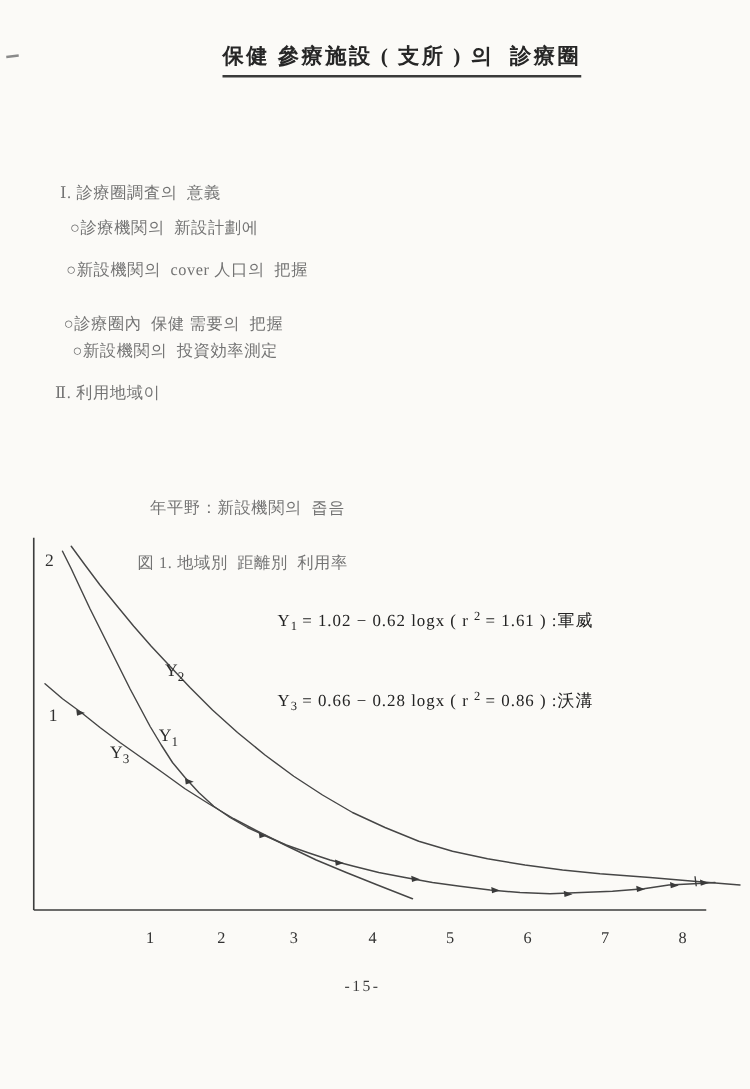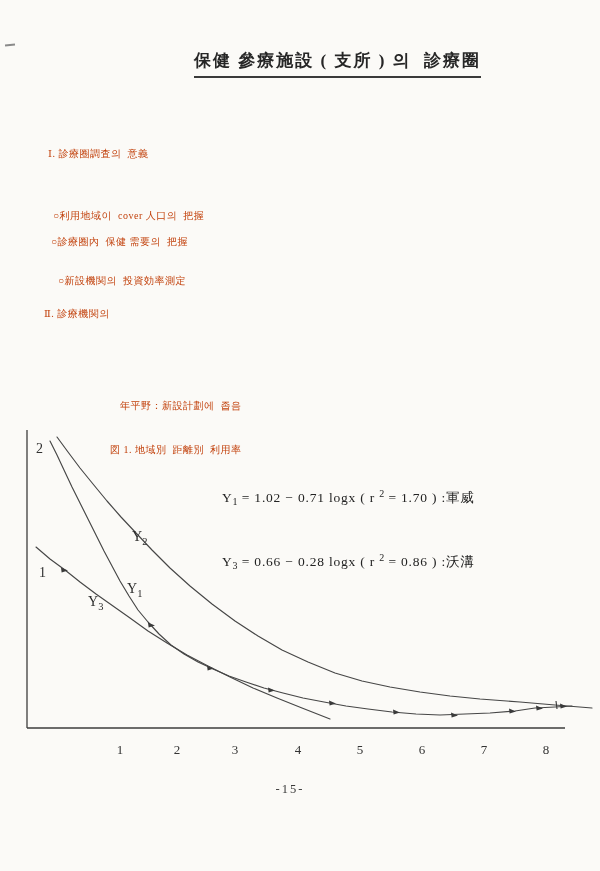--- a/index.html
+++ b/index.html
@@ -5,29 +5,29 @@
   html,body{margin:0;padding:0;background:#e8e6e2;}
   #page{
     position:relative;width:600px;height:871px;margin:0 auto;
     background:#fbfaf7;
     overflow:hidden;
     font-family:"Liberation Serif","DejaVu Serif",serif;
     color:#2b2b2b;
   }
   .line{
     position:absolute;
-    font-size:10px;
+    font-size:13px;
     line-height:16px;
     white-space:pre;
-    color:#c2410c;
+    color:#737373;
     letter-spacing:0.5px;
   }
   .title{
     position:absolute;left:178px;top:33px;
-    margin:16px;
+    margin:0;
     font-size:17px;font-weight:600;
     letter-spacing:2px;white-space:pre;
     color:#262626;
     padding-bottom:4px;
     border-bottom:2.4px solid #3a3a3a;
   }
   .eq{
     font-size:13.5px;
     letter-spacing:0.8px;
     color:#232323;
@@ -48,31 +48,32 @@
 <body>
 
 <div id="page">
 
   <div class="artifact-dash"></div>
 
   <h1 class="title">保健 參療施設 ( 支所 ) 의  診療圈</h1>
 
   <div class="line" style="left:48px;top:146px">Ⅰ. 診療圈調査의  意義</div>
 
-  <div class="line" style="left:53px;top:208px">○利用地域이  cover 人口의  把握</div>
-  <div class="line" style="left:51px;top:234px">○診療圈內  保健 需要의  把握</div>
+  <div class="line" style="left:56px;top:174px">○診療機関의  新設計劃에</div>
+  <div class="line" style="left:53px;top:208px">○新設機関의  cover 人口의  把握</div>
+  <div class="line" style="left:51px;top:251px">○診療圈內  保健 需要의  把握</div>
   <div class="line" style="left:58px;top:273px">○新設機関의  投資効率測定</div>
 
-  <div class="line" style="left:44px;top:306px">Ⅱ. 診療機関의</div>
+  <div class="line" style="left:44px;top:306px">Ⅱ. 利用地域이</div>
 
-  <div class="line" style="left:120px;top:398px">年平野：新設計劃에  좁음</div>
+  <div class="line" style="left:120px;top:398px">年平野：新設機関의  좁음</div>
 
   <div class="line" style="left:110px;top:442px">図 1. 地域別  距離別  利用率</div>
 
-  <div class="line eq" style="left:222px;top:486px"><span>Y</span><sub>1</sub><span> = 1.02 − 0.71 logx ( r </span><sup>2</sup><span> = 1.70 ) :軍威</span></div>
+  <div class="line eq" style="left:222px;top:486px"><span>Y</span><sub>1</sub><span> = 1.02 − 0.62 logx ( r </span><sup>2</sup><span> = 1.61 ) :軍威</span></div>
 
 
   <div class="line eq" style="left:222px;top:550px"><span>Y</span><sub>3</sub><span> = 0.66 − 0.28 logx ( r </span><sup>2</sup><span> = 0.86 ) :沃溝</span></div>
 
   <svg id="chart-svg" viewBox="0 430 600 341" aria-hidden="true">
       <line x1="27" y1="430" x2="27" y2="728" stroke="#3d3d3d" stroke-width="1.3"></line>
       <line x1="27" y1="728" x2="565" y2="728" stroke="#3d3d3d" stroke-width="1.3"></line>
       <text x="120" y="754" text-anchor="middle" font-family="Liberation Serif, DejaVu Serif, serif" font-size="13" fill="#333">1</text>
       <text x="177" y="754" text-anchor="middle" font-family="Liberation Serif, DejaVu Serif, serif" font-size="13" fill="#333">2</text>
       <text x="235" y="754" text-anchor="middle" font-family="Liberation Serif, DejaVu Serif, serif" font-size="13" fill="#333">3</text>

